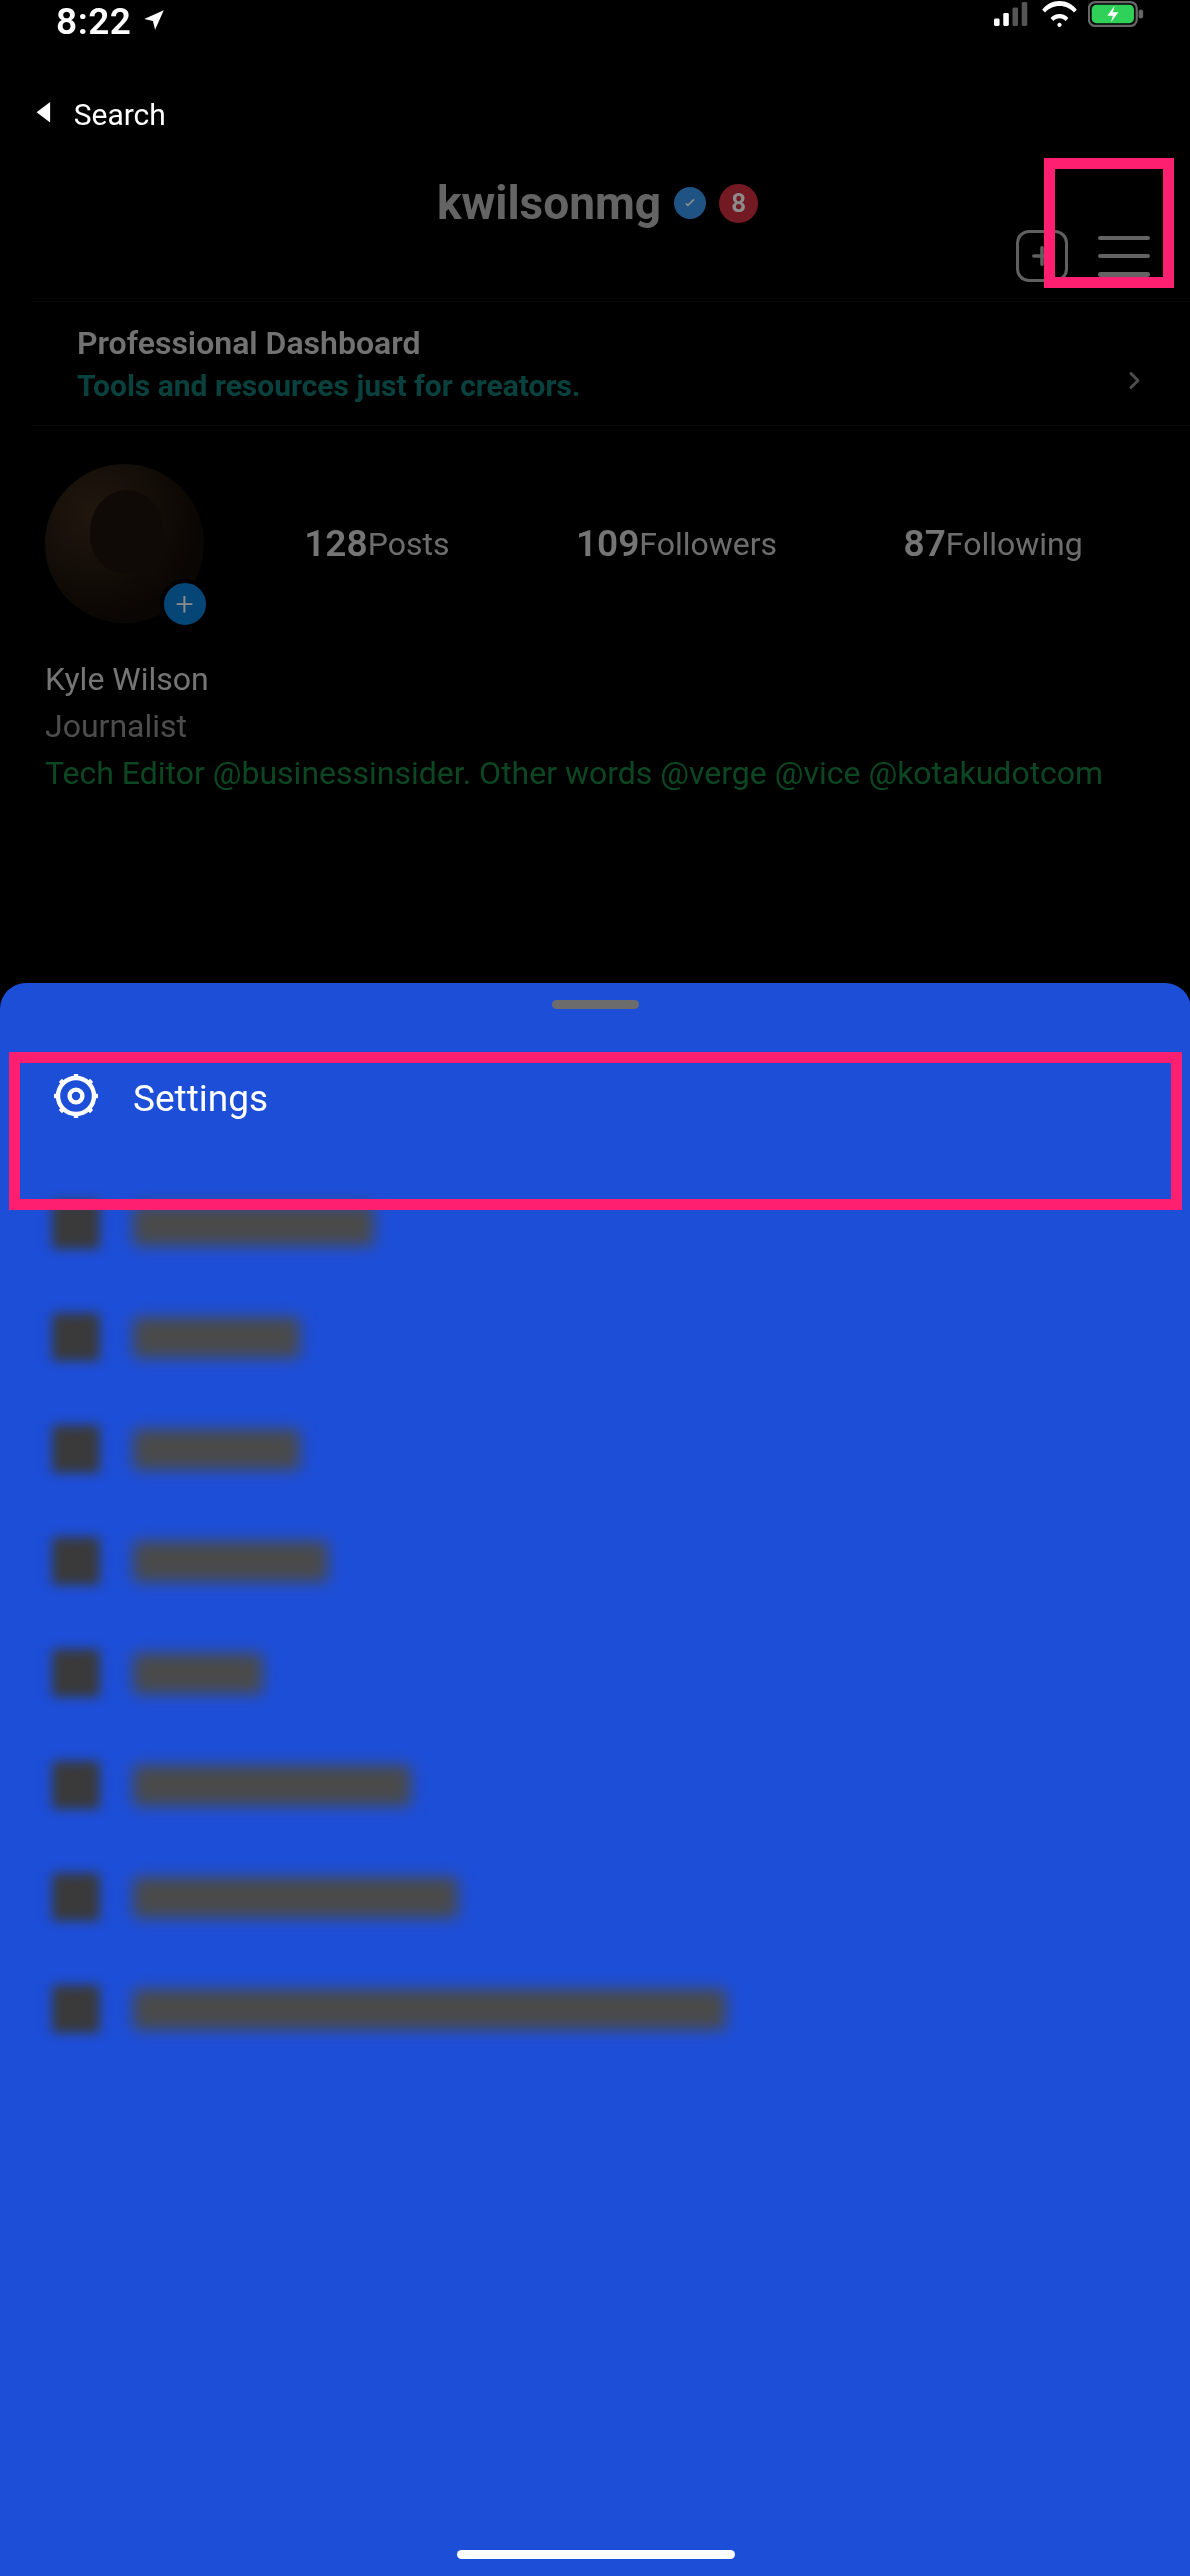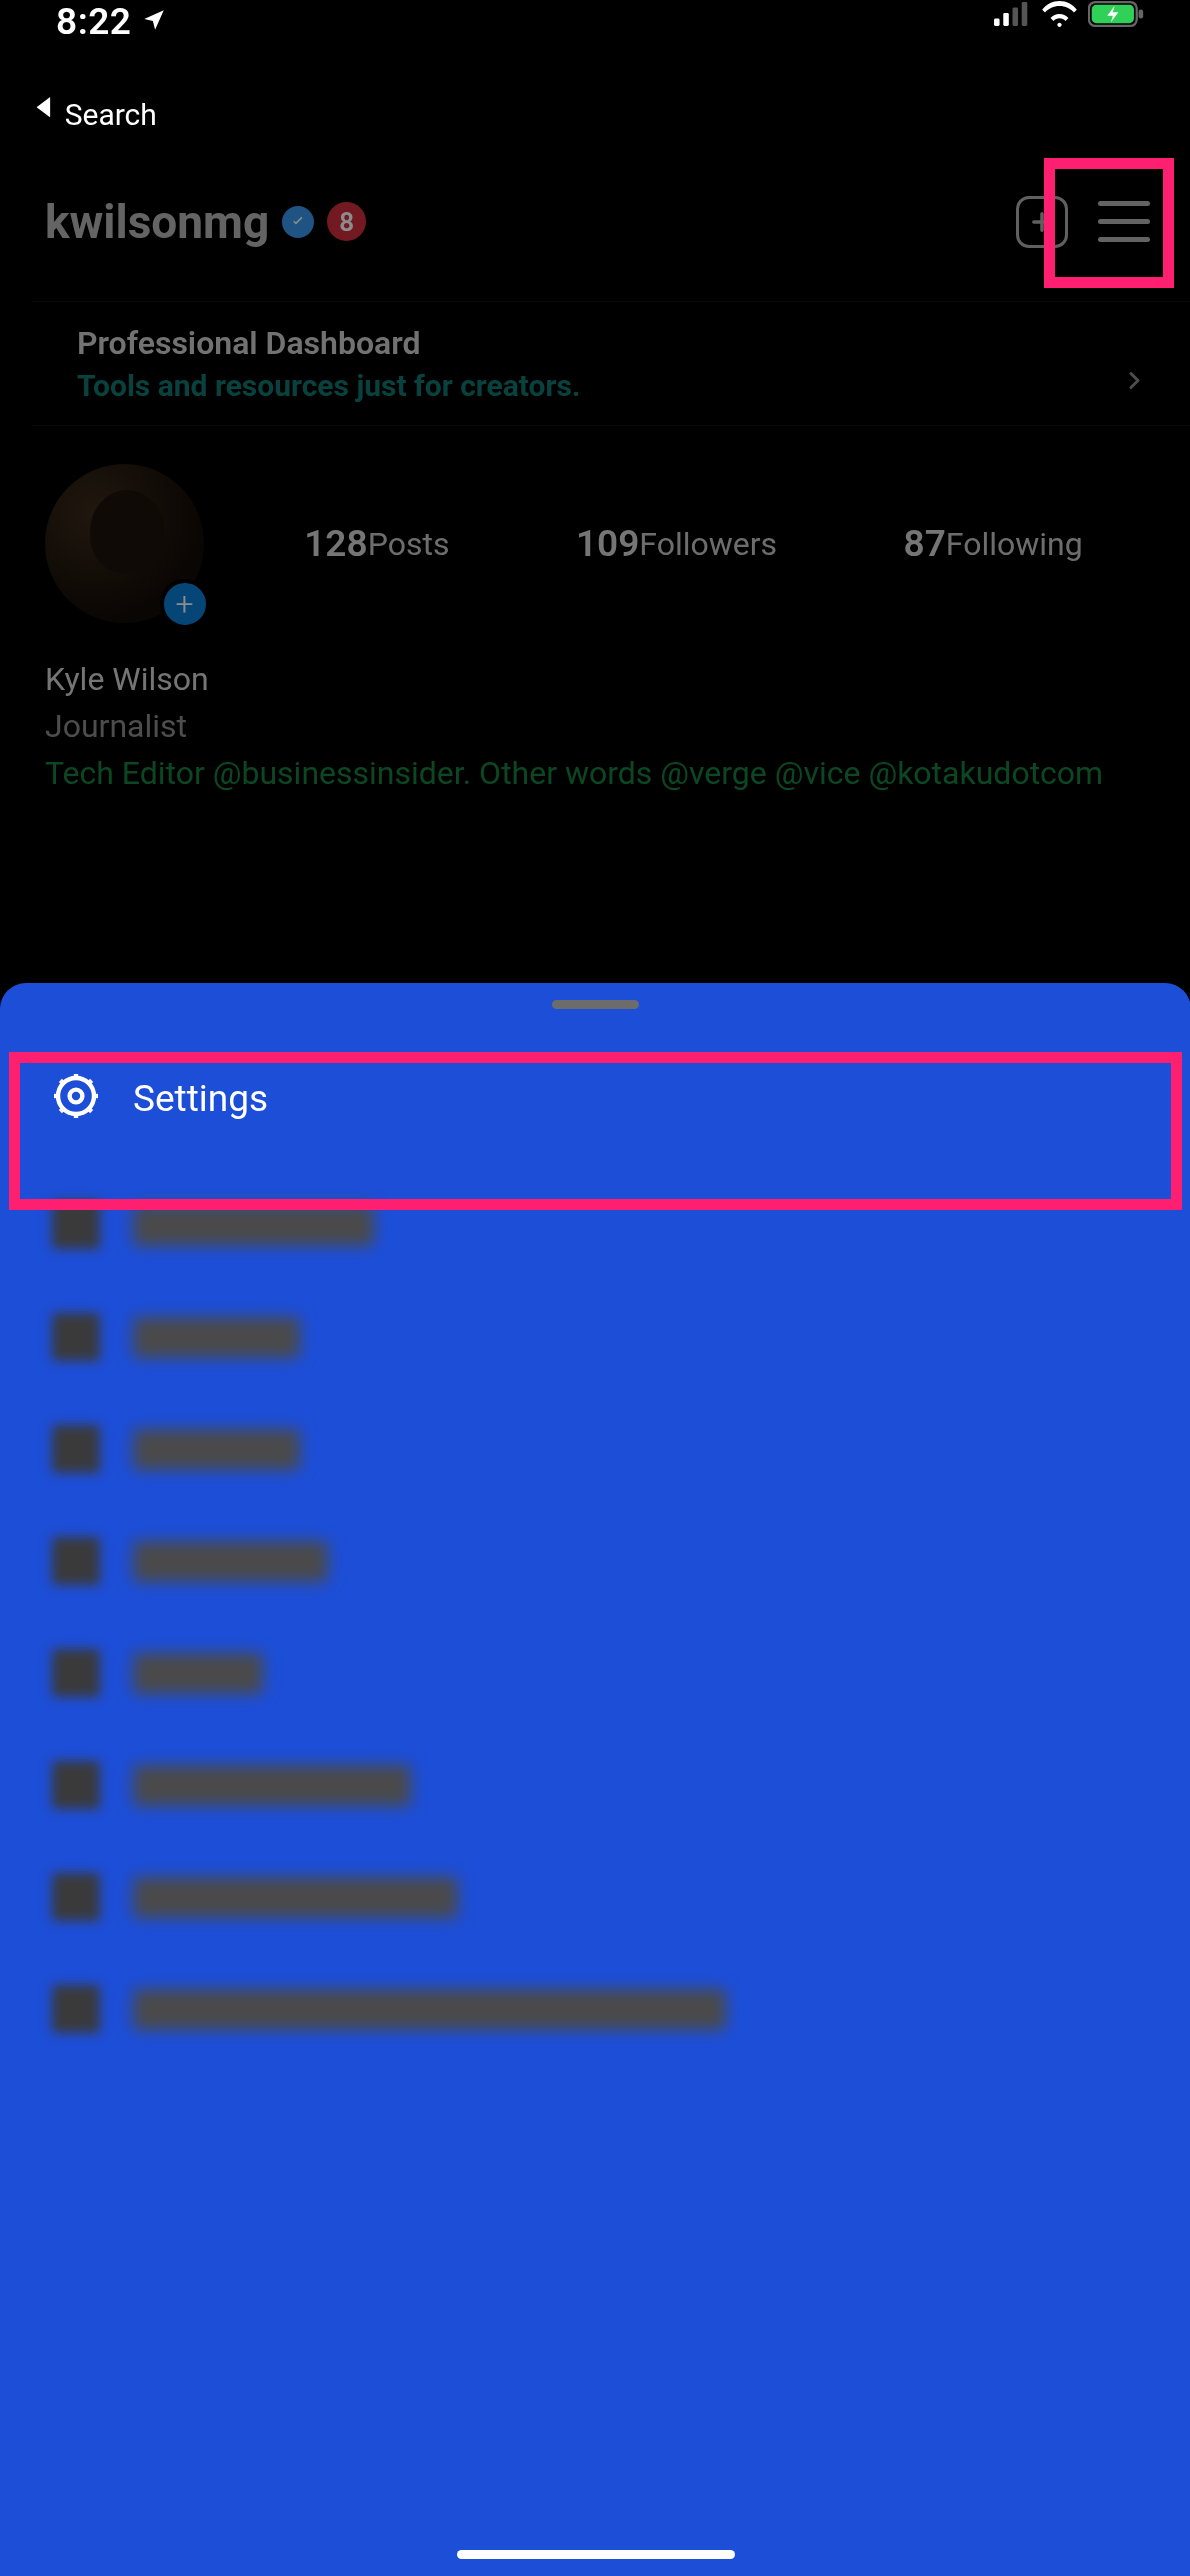--- a/index.html
+++ b/index.html
@@ -38,38 +38,40 @@
       z-index: 50;
     }
     .sb-left { display: flex; align-items: center; gap: 9.3px; }
     .sb-time { font-size: 37px; font-weight: 600; letter-spacing: 0.5px; }
     .sb-right { display: flex; align-items: center; gap: 11px; }
     .back-search-row {
       position: absolute;
       top: 97px;
       left: 35px;
       display: flex;
-      gap: 13px;
+      align-items: center;
+      gap: 22px;
       z-index: 50;
     }
     .back-tri {
       display: inline-block;
     }
     .back-search { font-size: 30px; font-weight: 400; color: #fff; }
 
     
     .profile-header {
       position: absolute;
-      top: 168px;
+      top: 176px;
       left: 0;
       right: 0;
       height: 107px;
       display: flex;
       align-items: center;
       padding: 0 41px 0 45px;
+      flex-direction: column;
     }
     .username-wrap { display: flex; align-items: center; gap: 13px; }
     .username { font-size: 46px; font-weight: 700; color: #b6b6b6; }
     .verify-badge {
       width: 32px;
       height: 32px;
       background: #3897f0;
       border-radius: 50%;
       position: relative;
       display: flex;

